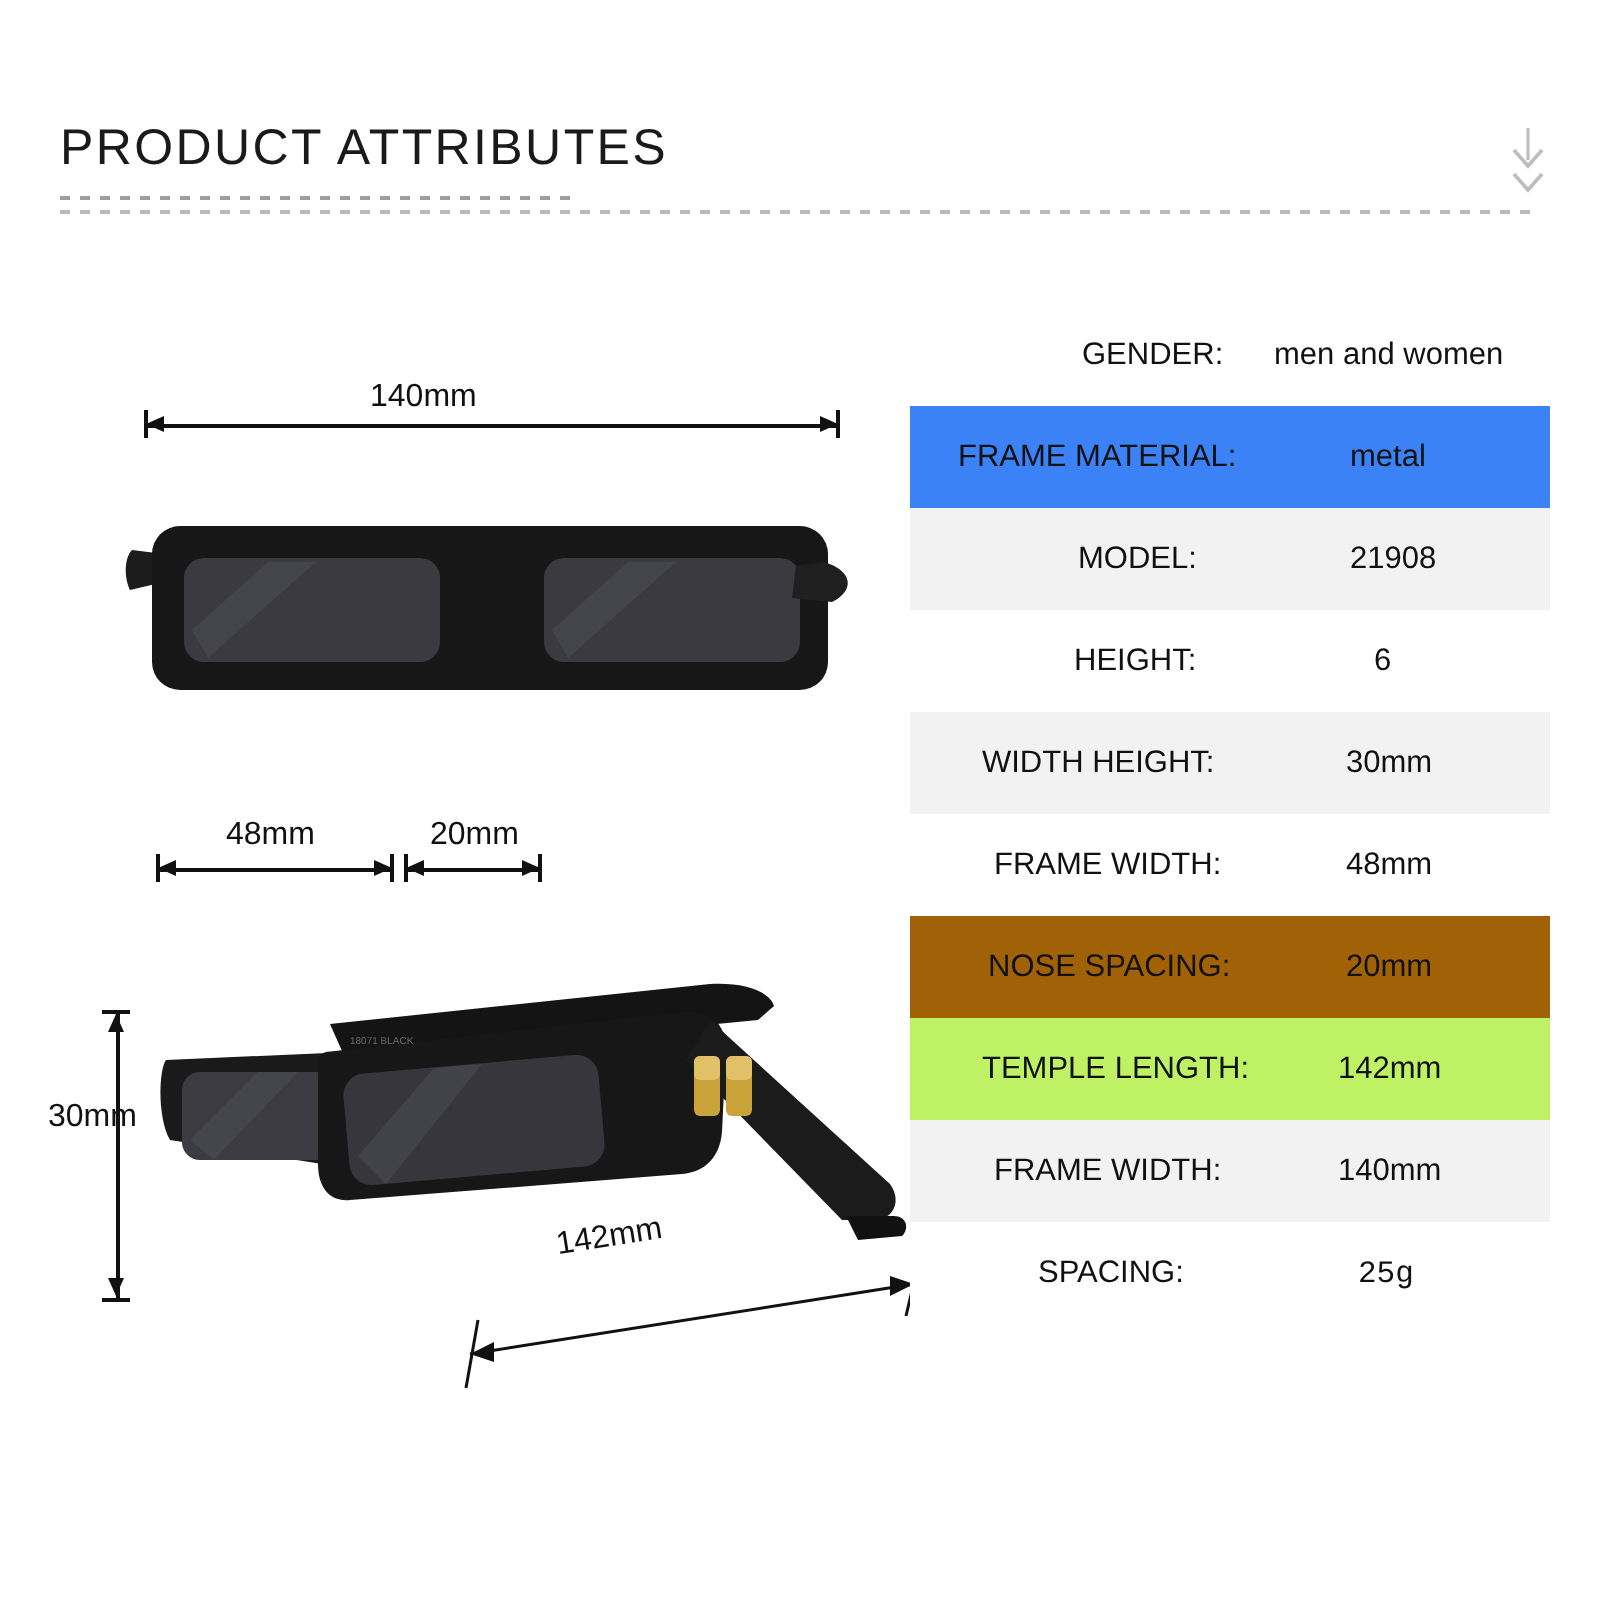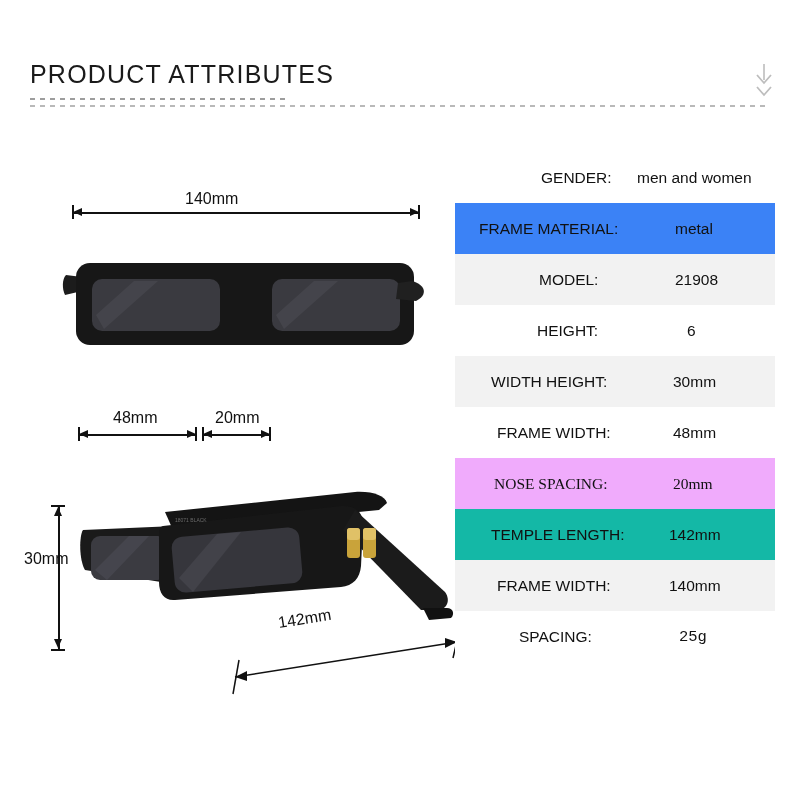--- a/index.html
+++ b/index.html
@@ -281,25 +281,25 @@
       <span class="v" style="position: absolute; left: 232px;">6</span>
     </div>
     <div class="spec-row" style="background: rgb(242, 242, 242); position: relative;">
       <span class="k" style="position: absolute; left: 36px;">WIDTH HEIGHT:</span>
       <span class="v" style="position: absolute; left: 218px;">30mm</span>
     </div>
     <div class="spec-row" style="background: rgb(255, 255, 255); position: relative;">
       <span class="k" style="position: absolute; left: 42px;">FRAME WIDTH:</span>
       <span class="v" style="position: absolute; left: 218px;">48mm</span>
     </div>
-    <div class="spec-row" style="background: #f0abfc; position: relative; font-family: Liberation Serif, serif;">
+    <div class="spec-row" style="background: #a16207; position: relative;">
       <span class="k" style="position: absolute; left: 39px;">NOSE SPACING:</span>
       <span class="v" style="position: absolute; left: 218px;">20mm</span>
     </div>
-    <div class="spec-row" style="background: #14b8a6; position: relative;">
+    <div class="spec-row" style="background: #bef264; position: relative;">
       <span class="k" style="position: absolute; left: 36px;">TEMPLE LENGTH:</span>
       <span class="v" style="position: absolute; left: 214px;">142mm</span>
     </div>
     <div class="spec-row" style="background: rgb(242, 242, 242); position: relative;">
       <span class="k" style="position: absolute; left: 42px;">FRAME WIDTH:</span>
       <span class="v" style="position: absolute; left: 214px;">140mm</span>
     </div>
     <div class="spec-row" style="background: rgb(255, 255, 255); position: relative;">
       <span class="k" style="position: absolute; left: 64px;">SPACING:</span>
       <span class="v" style="position: absolute; left: 224px; font-family: Liberation Mono, monospace;">25g</span>

